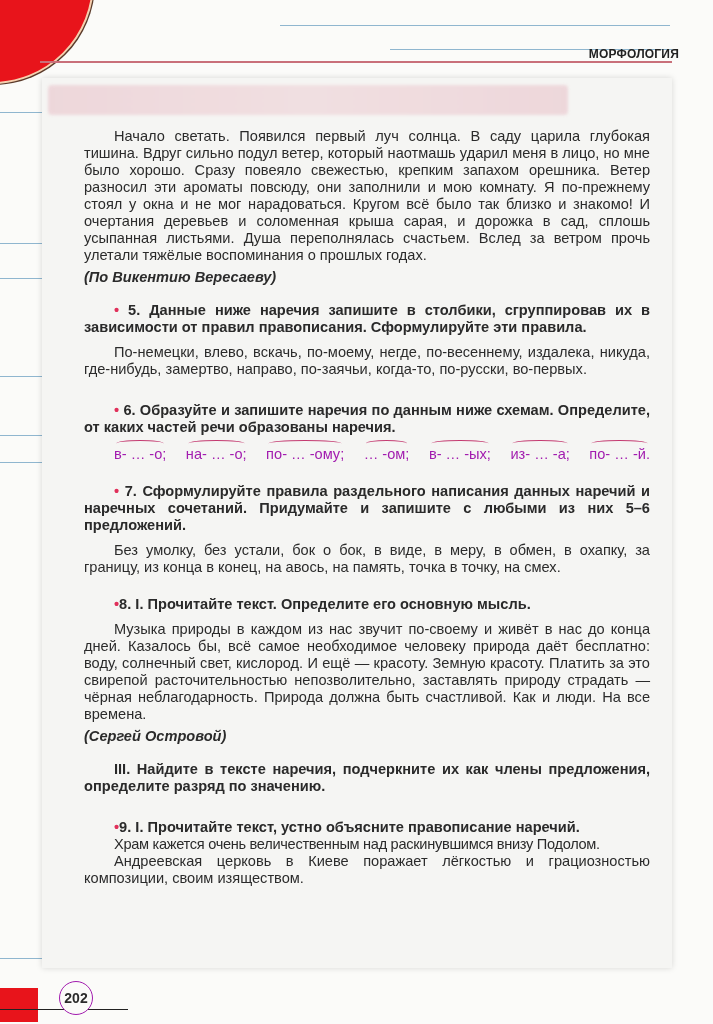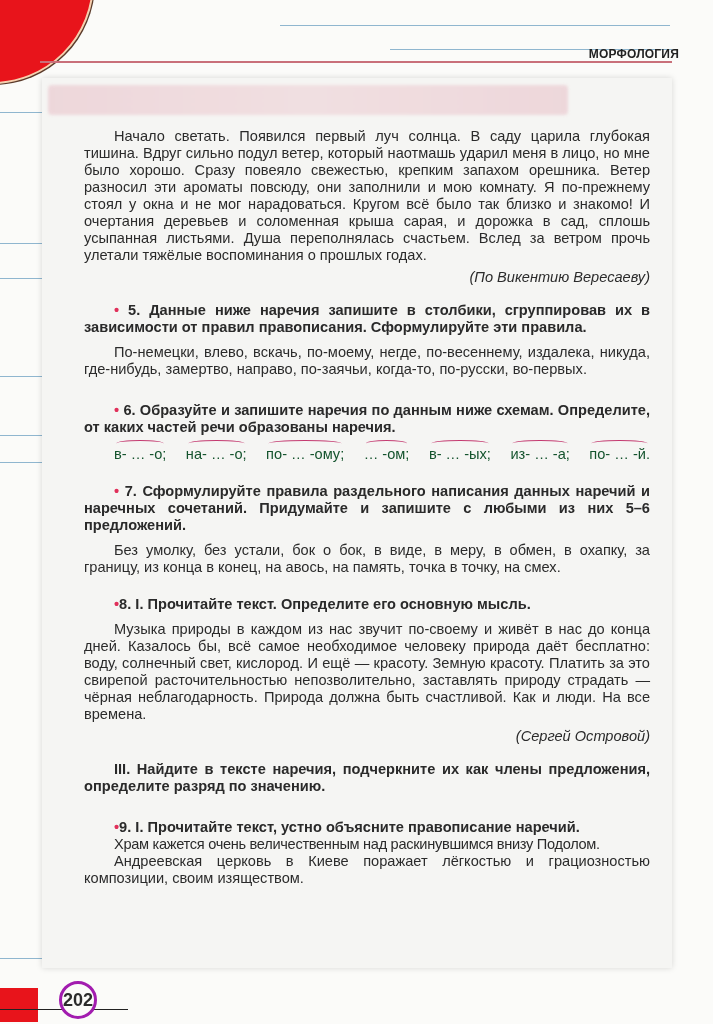--- a/index.html
+++ b/index.html
@@ -37,36 +37,36 @@
       filter: blur(1.5px);
     }
     .content {
       position: absolute; left: 84px; top: 128px; width: 566px;
       font-size: 14.6px; line-height: 17px;
     }
     .p { margin: 0; text-align: justify; text-indent: 30px; }
     .p.nojust { text-align: left; }
     .task { font-weight: bold; color: #2a2a2a; margin-top: 16px; }
     .bullet { color: #e0305a; font-weight: bold; }
-    .source { text-align: right; font-style: italic; margin: 5px 0 6px; }
+    .source { text-align: left; font-style: italic; margin: 5px 0 6px; font-weight: bold; }
     .gap { height: 8px; }
     .gap-s { height: 4px; }
     .scheme {
       display: flex; justify-content: space-between; margin-left: 30px;
-      padding-top: 10px; color: #14532d;
+      padding-top: 10px; color: #a21caf;
     }
     .scheme span { position: relative; }
     .scheme .m::before {
       content: ""; position: absolute; left: 2px; right: 2px; top: -6px;
       height: 6px; border-top: 1.5px solid #c43a70; border-radius: 50% 50% 0 0;
     }
     .page-number {
       position: absolute; left: 59px; top: 981px; width: 32px; height: 32px;
-      border: 3px solid #a21caf; border-radius: 50%;
-      font-weight: bold; font-size: 18px; line-height: 32px; text-align: center;
+      border: 1px solid #a21caf; border-radius: 50%;
+      font-weight: bold; font-size: 14px; line-height: 32px; text-align: center;
       background: #fbfbf9;
     }
     .red-bar { position: absolute; left: 0; top: 988px; width: 38px; height: 34px; background: #e8141b; }
     .foot-line { position: absolute; left: 0; top: 1009px; width: 128px; height: 1px; background: #222; }
   </style>
 </head>
 <body>
 
 <div class="corner-circle"></div>
 <div class="head-line l1"></div>

